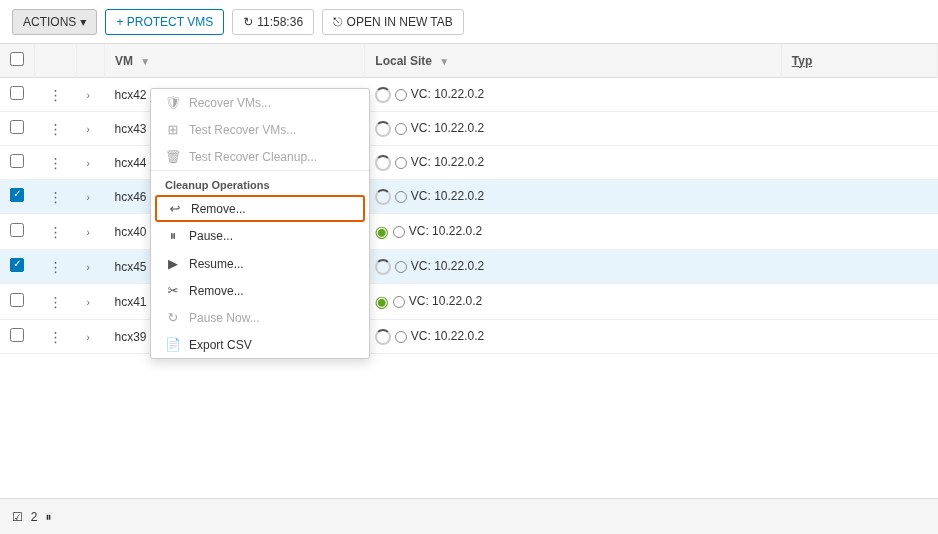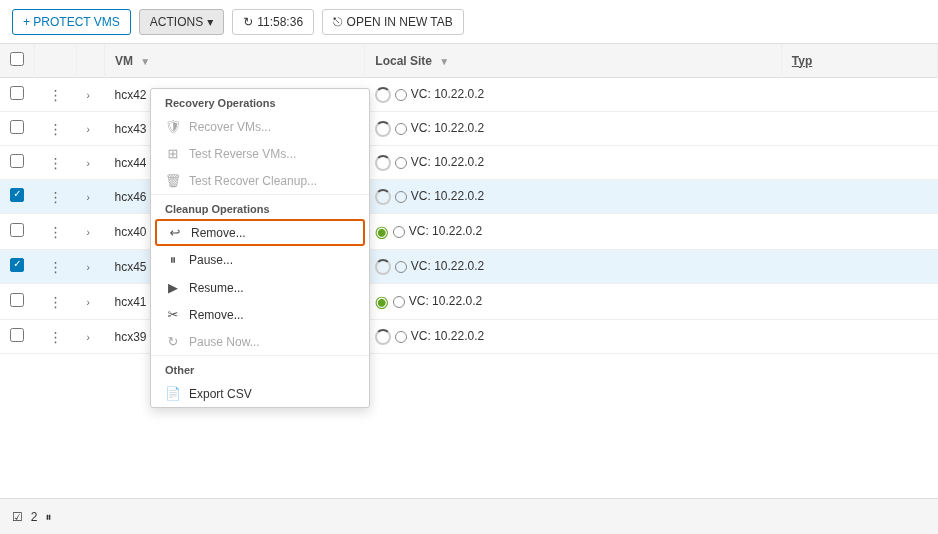--- a/index.html
+++ b/index.html
@@ -84,26 +84,26 @@
     .col-arrow { width: 28px; }
     .col-vm { min-width: 100px; }
     .col-local { min-width: 160px; }
     .col-type { min-width: 60px; text-decoration: underline; }
   </style>
 </head>
 <body>
 
 <div>
   <div class="toolbar">
-    <button class="toolbar-btn primary">
-      <span>+ PROTECT VMS</span>
-    </button>
     <button class="toolbar-btn" style="background:#e8e8e8; border-color:#bbb;">
       <span>ACTIONS</span>
       <span>▾</span>
+    </button>
+    <button class="toolbar-btn primary">
+      <span>+ PROTECT VMS</span>
     </button>
     <button class="toolbar-btn">
       <span>↻</span>
       <span>11:58:36</span>
     </button>
     <button class="toolbar-btn">
       <span>⎋</span>
       <span>OPEN IN NEW TAB</span>
     </button>
   </div>
@@ -195,28 +195,27 @@
             <td><span class="expand-arrow">›</span></td>
             <td>hcx39</td>
             <td><span style="display:inline-block;width:16px;height:16px;border:2px solid #ccc;border-top:2px solid #555;border-radius:50%;vertical-align:middle;margin-right:4px;"></span><span style="display:inline-block;width:12px;height:12px;border:1.5px solid #888;border-radius:50%;vertical-align:middle;margin-right:4px;"></span><span>VC: 10.22.0.2</span></td>
             <td></td>
           </tr>
         </tbody>
     </table>
   </div>
 
   <div class="dropdown-overlay" id="dropdown-menu">
-  <div class="menu-section-label">Recovery Operations</div>
       <div class="menu-item disabled">
         <span class="menu-icon">🛡</span>
         <span>Recover VMs...</span>
       </div>
       <div class="menu-item disabled">
         <span class="menu-icon">⊞</span>
-        <span>Test Reverse VMs...</span>
+        <span>Test Recover VMs...</span>
       </div>
       <div class="menu-item disabled">
         <span class="menu-icon">🗑</span>
         <span>Test Recover Cleanup...</span>
       </div>
       <div class="menu-section-label">Cleanup Operations</div>
       <div class="menu-item highlighted">
         <span class="menu-icon">↩</span>
         <span>Remove...</span>
       </div>
@@ -229,21 +228,20 @@
         <span>Resume...</span>
       </div>
       <div class="menu-item">
         <span class="menu-icon">✂</span>
         <span>Remove...</span>
       </div>
       <div class="menu-item disabled">
         <span class="menu-icon">↻</span>
         <span>Pause Now...</span>
       </div>
-      <div class="menu-section-label">Other</div>
       <div class="menu-item">
         <span class="menu-icon">📄</span>
         <span>Export CSV</span>
       </div>
     </div>
 </div>
 
 <div class="footer-bar">
   <span>☑</span>
   <span>2</span>

